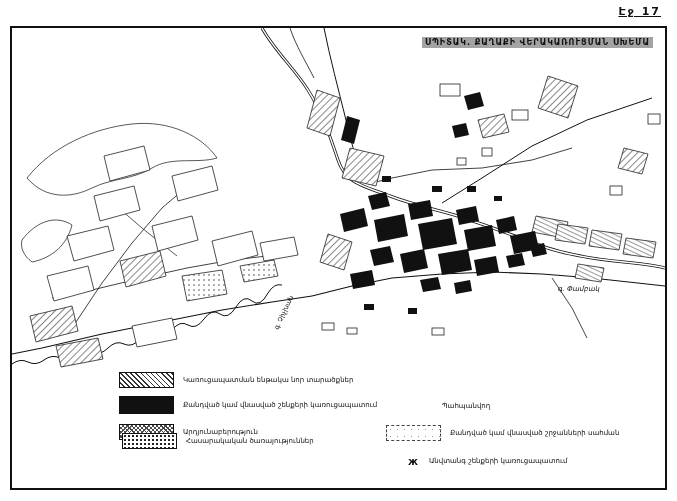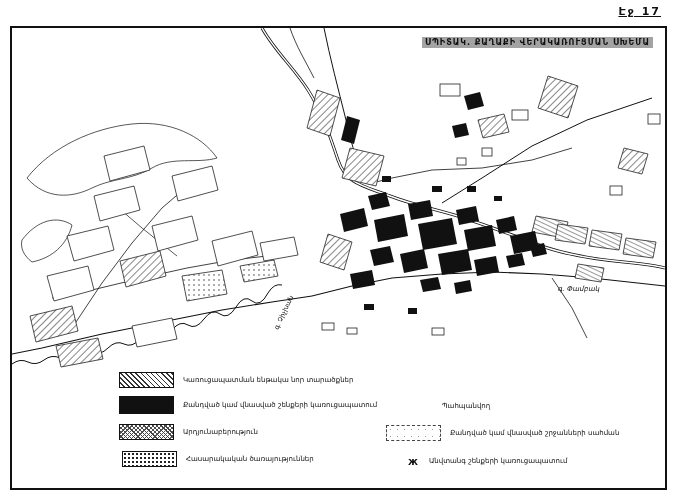--- a/index.html
+++ b/index.html
@@ -237,21 +237,21 @@
       <div class="legend-row" style="left:75px; top:28px;">
         <span class="swatch solid-black"></span>
         <span class="legend-label">Քանդված կամ վնասված շենքերի կառուցապատում</span>
       </div>
 
       <div class="legend-row" style="left:75px; top:56px;">
         <span class="swatch hatch-dense"></span>
         <span class="legend-label">Արդյունաբերություն</span>
       </div>
 
-      <div class="legend-row" style="left:78px; top:83px;">
+      <div class="legend-row" style="left:78px; top:65px;">
         <span class="swatch dots"></span>
         <span class="legend-label">Հասարակական ծառայություններ</span>
       </div>
 
       <div class="legend-row" style="left:398px; top:34px;">
         <span class="legend-label">Պահպանվող</span>
       </div>
 
       <div class="legend-row" style="left:342px; top:57px;text-align:right;">
         <span class="swatch dashed-outline"></span>

